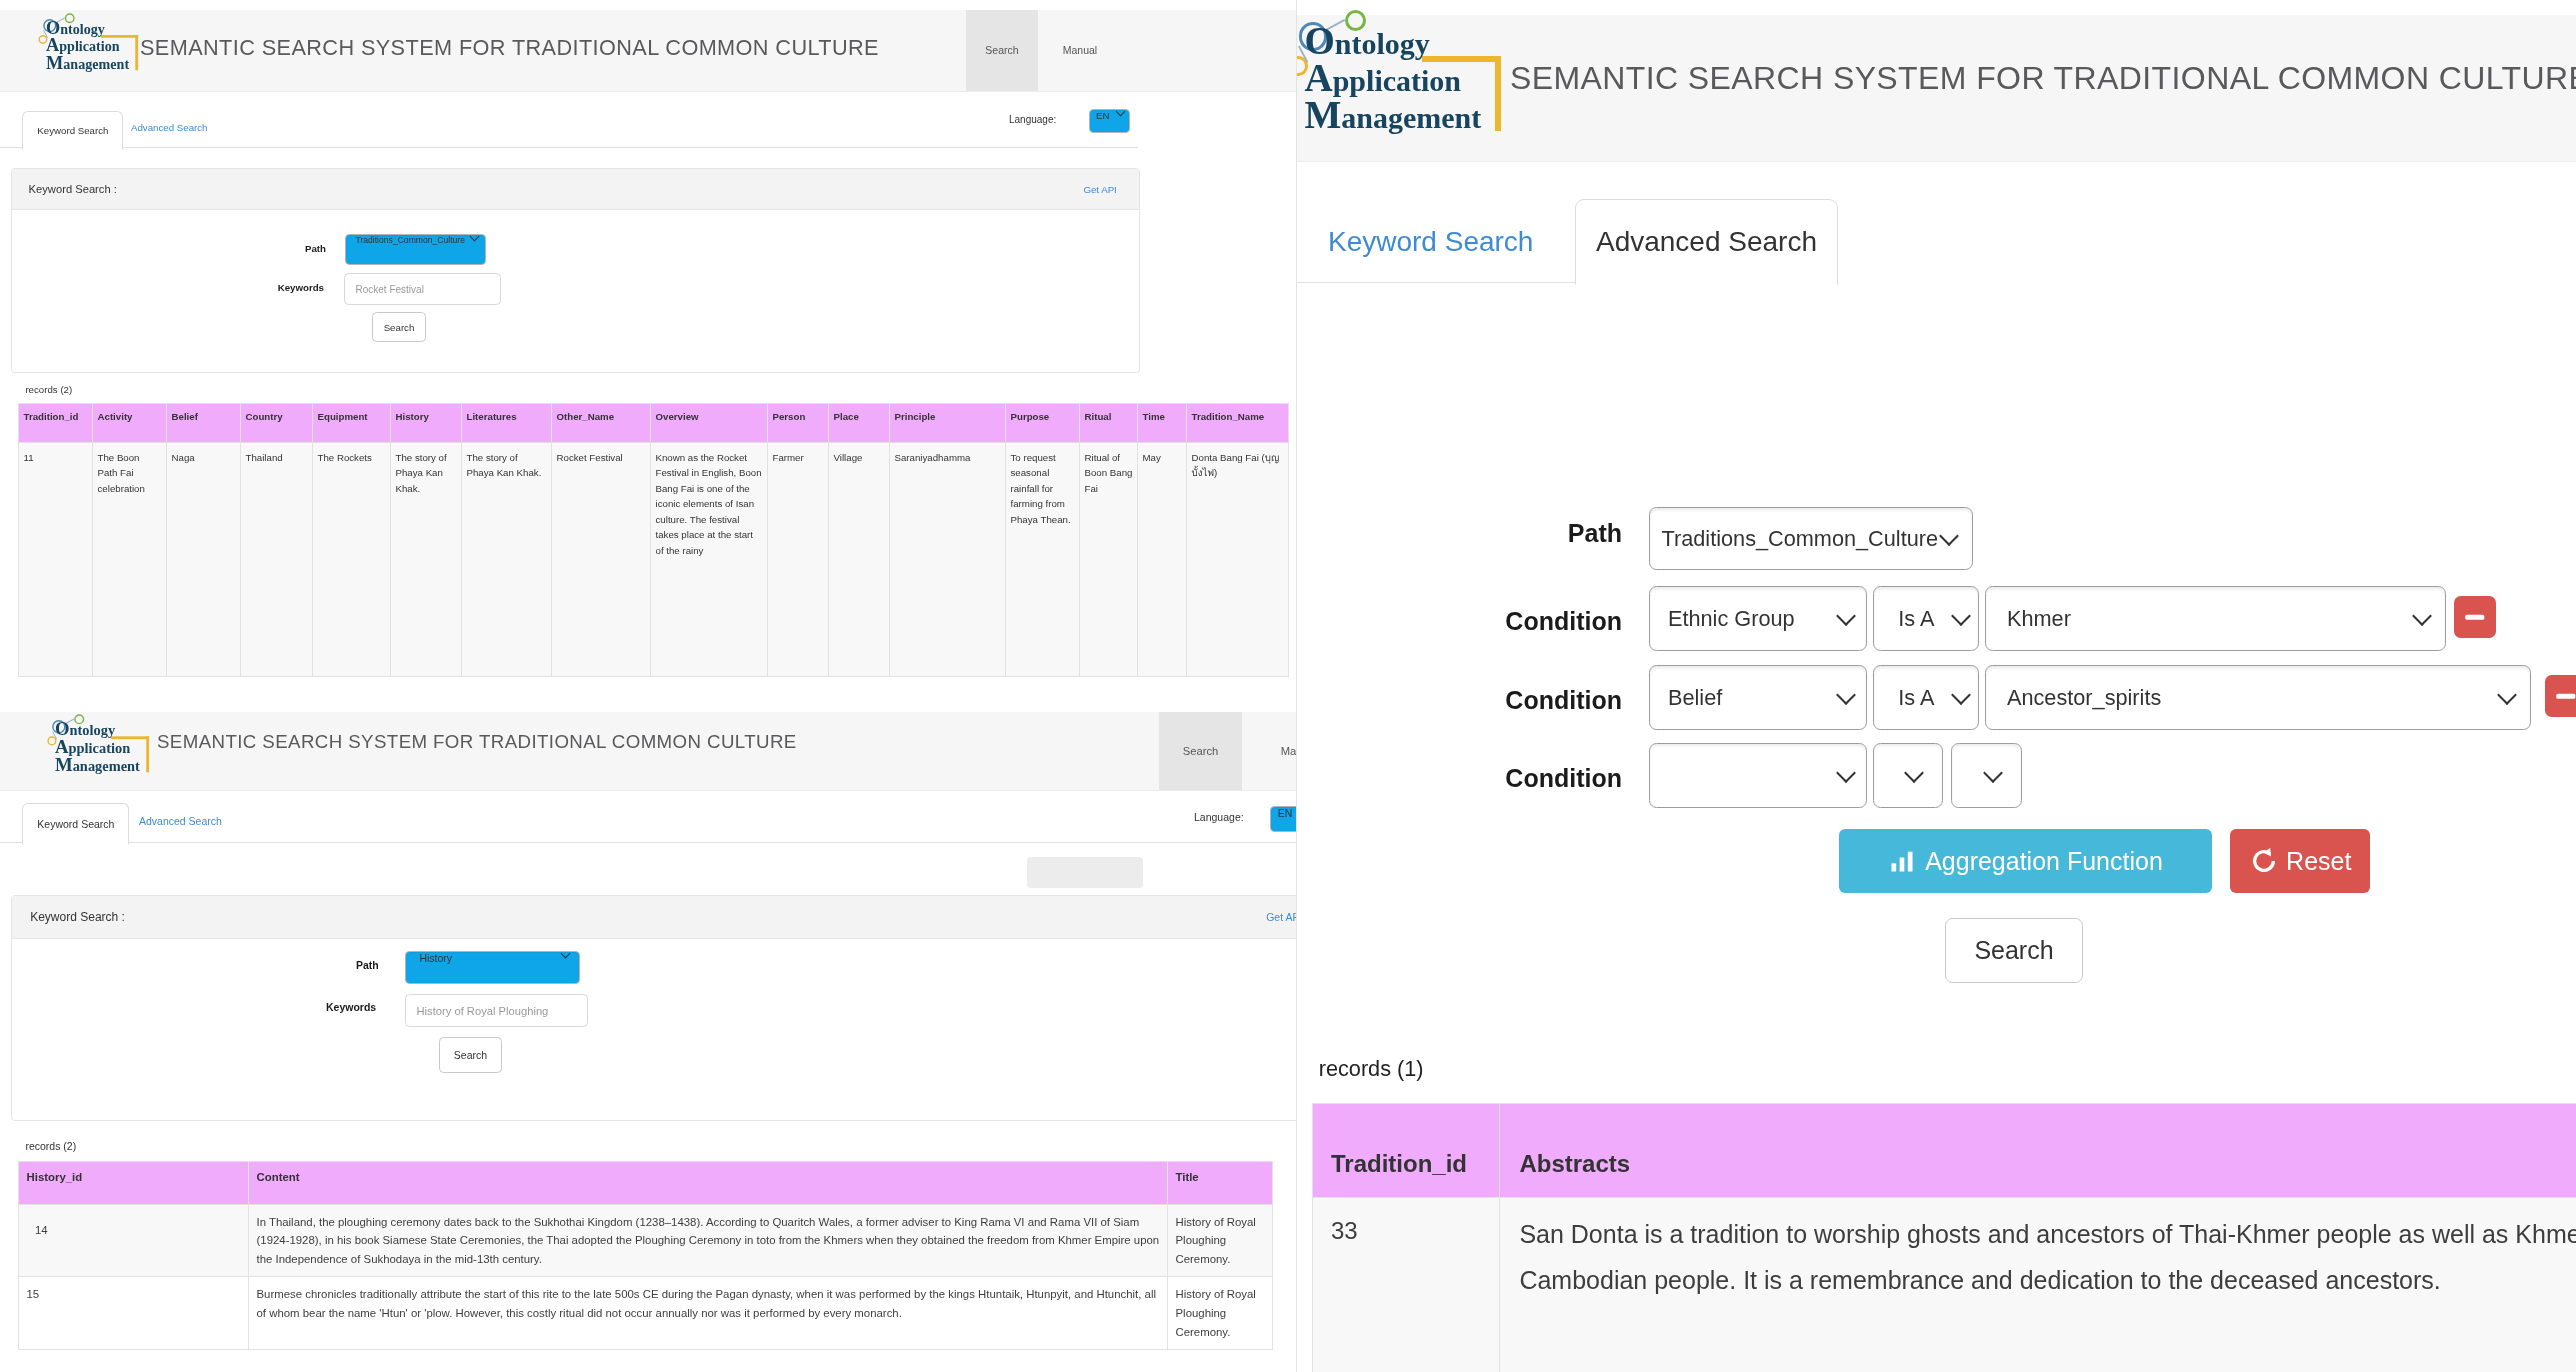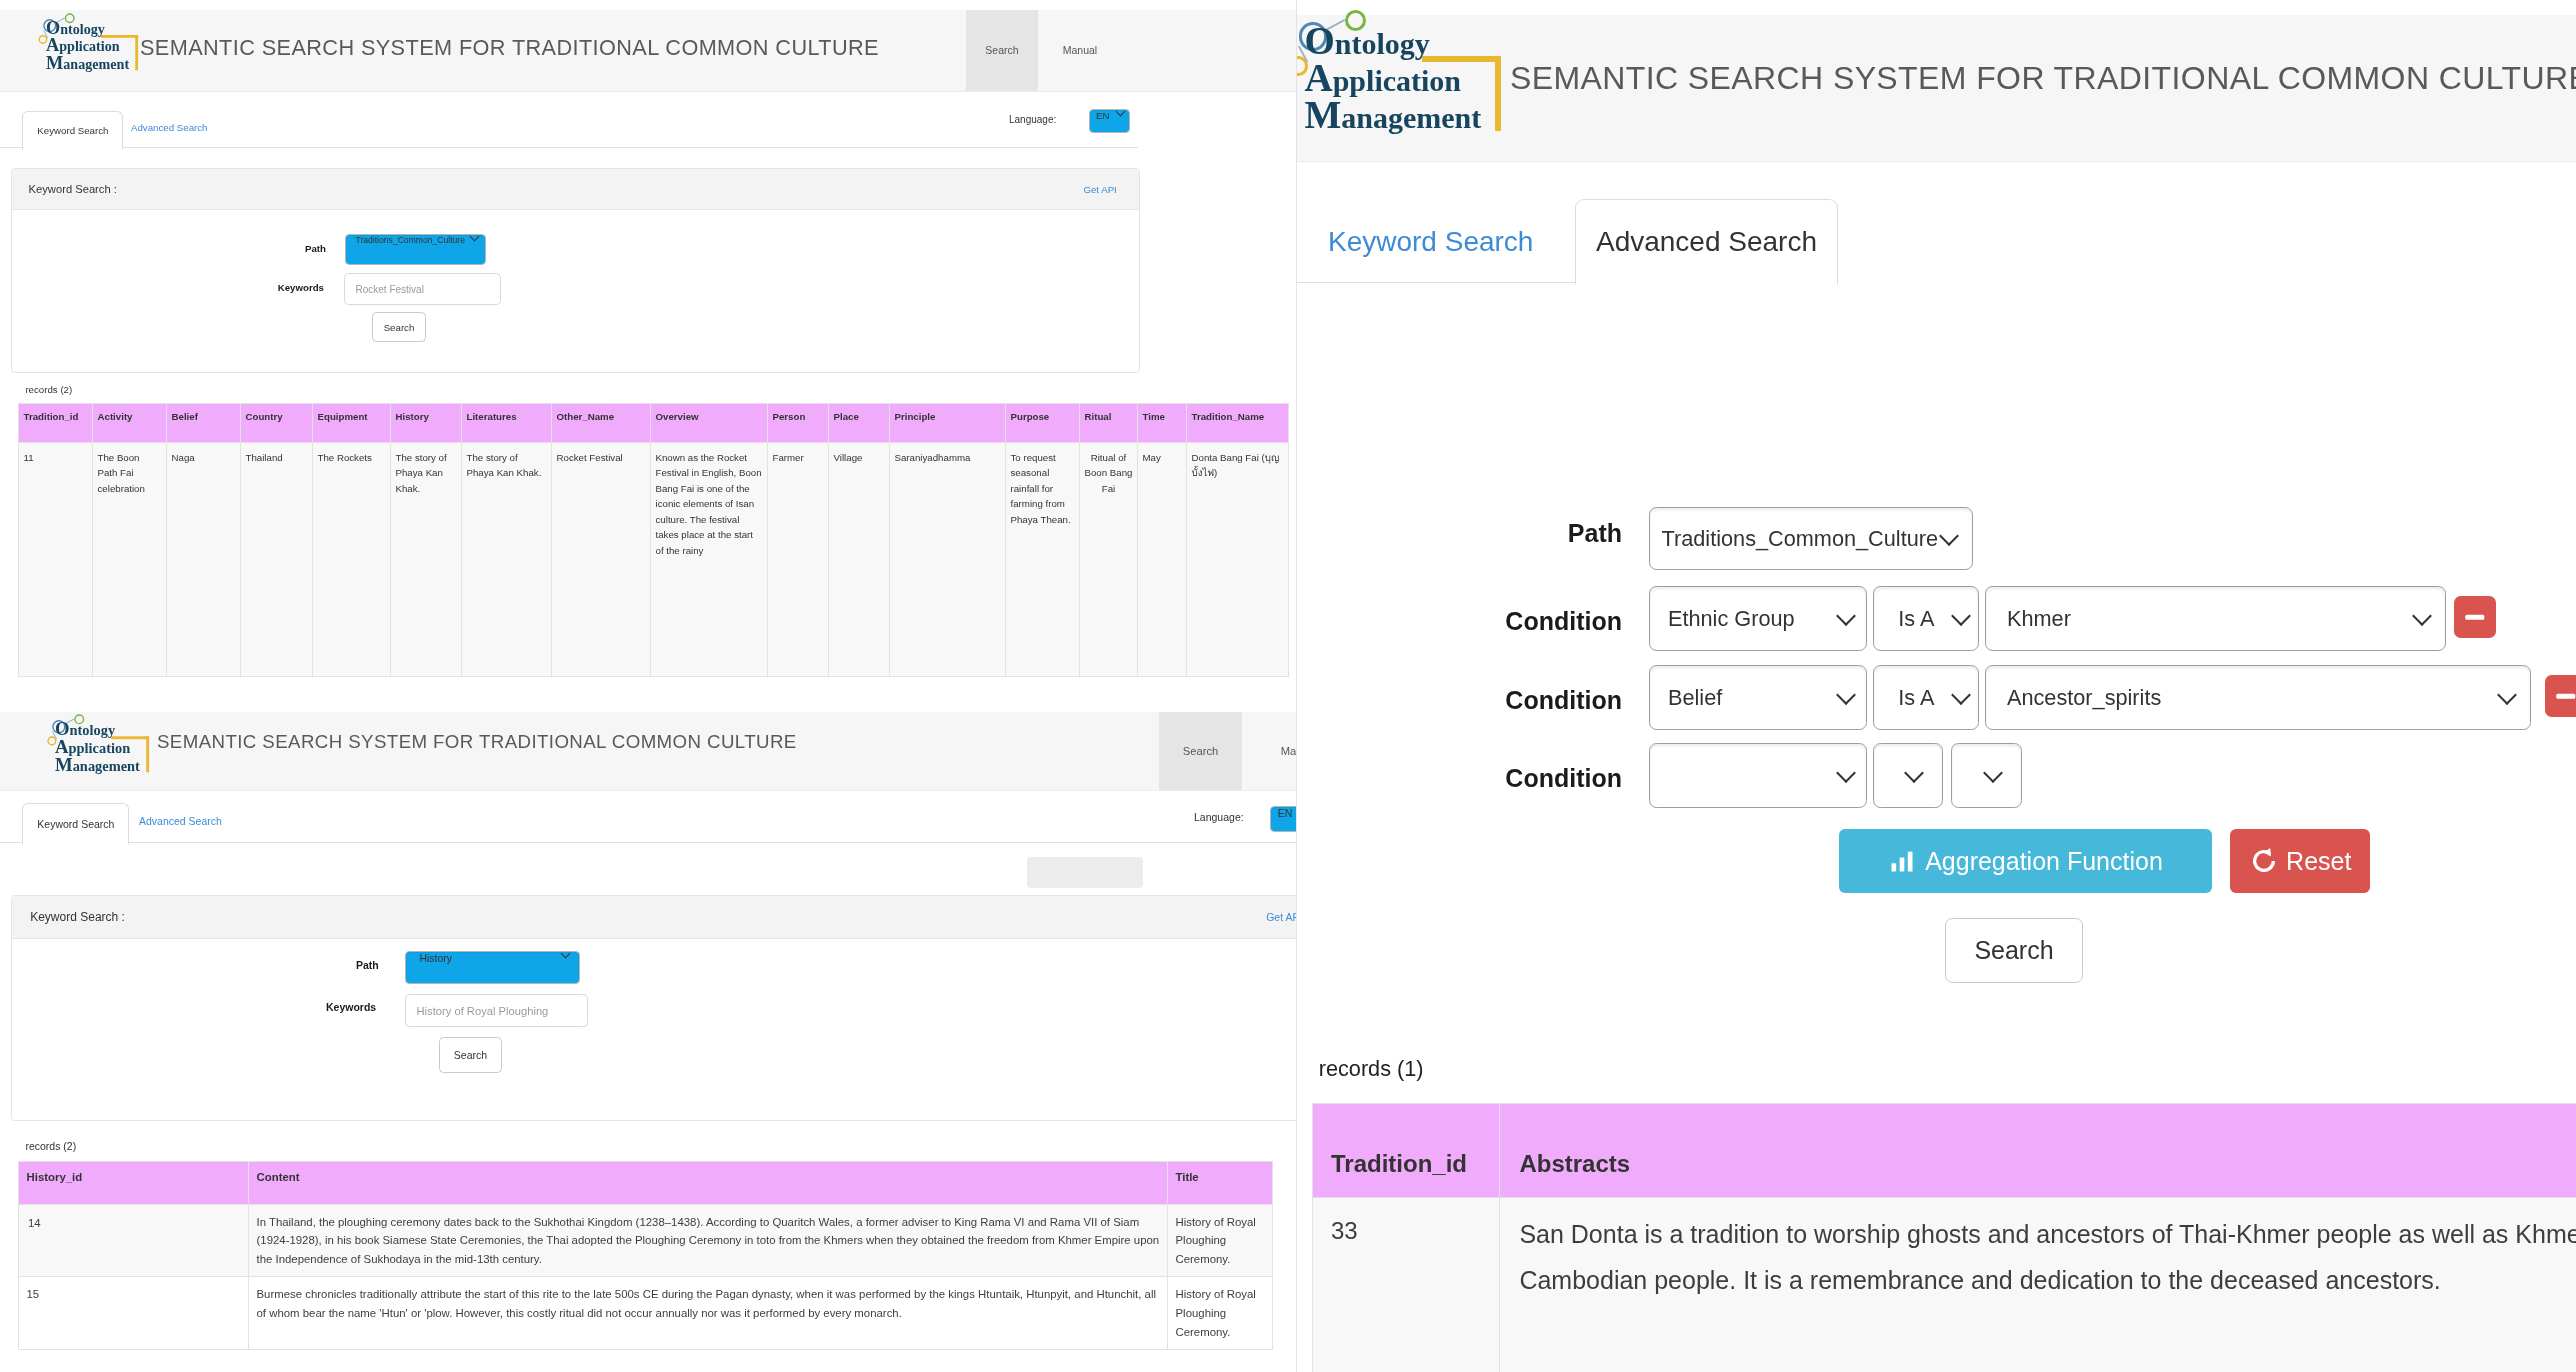--- a/index.html
+++ b/index.html
@@ -160,21 +160,21 @@
           <td style="padding:6.7px 4.5px;">Thailand</td>
           <td style="padding:6.7px 4.5px;">The Rockets</td>
           <td style="padding:6.7px 4.5px;">The story of Phaya Kan Khak.</td>
           <td style="padding:6.7px 4.5px;">The story of Phaya Kan Khak.</td>
           <td style="padding:6.7px 4.5px;">Rocket Festival</td>
           <td style="padding:6.7px 4.5px;margin-left:32px;">Known as the Rocket Festival in English, Boon Bang Fai is one of the iconic elements of Isan culture. The festival takes place at the start of the rainy</td>
           <td style="padding:6.7px 4.5px;">Farmer</td>
           <td style="padding:6.7px 4.5px;">Village</td>
           <td style="padding:6.7px 4.5px;">Saraniyadhamma</td>
           <td style="padding:6.7px 4.5px;">To request seasonal rainfall for farming from Phaya Thean.</td>
-          <td style="padding:6.7px 4.5px;text-align:center;">Ritual of Boon Bang Fai</td>
+          <td style="padding:6.7px 4.5px;">Ritual of Boon Bang Fai</td>
           <td style="padding:6.7px 4.5px;">May</td>
           <td style="padding:6.7px 4.5px;">Donta Bang Fai (บุญบั้งไฟ)</td>
         </tr>
       </tbody>
     </table>
   </section>
 
   <section class="panel pb">
     <div class="hdr" style="top:13.4px;height:78px;"></div>
     <div class="logo s48 ab" style="left:55px;top:21px;">
@@ -230,21 +230,21 @@
         </colgroup>
       <thead>
         <tr style="height:43px;">
           <th style="padding:9px 7.5px;">History_id</th>
           <th style="padding:9px 7.5px;">Content</th>
           <th style="padding:9px 7.5px;">Title</th>
         </tr>
       </thead>
       <tbody style="line-height:1.65;color:#3d3d3d;">
         <tr>
-          <td style="padding:9px;">14</td>
+          <td style="padding:16px;">14</td>
           <td style="padding:7.5px;">In Thailand, the ploughing ceremony dates back to the Sukhothai Kingdom (1238–1438). According to Quaritch Wales, a former adviser to King Rama VI and Rama VII of Siam (1924-1928), in his book Siamese State Ceremonies, the Thai adopted the Ploughing Ceremony in toto from the Khmers when they obtained the freedom from Khmer Empire upon the Independence of Sukhodaya in the mid-13th century.</td>
           <td style="padding:7.5px;">History of Royal Ploughing Ceremony.</td>
         </tr>
         <tr>
           <td style="padding:7.5px;">15</td>
           <td style="padding:7.5px;">Burmese chronicles traditionally attribute the start of this rite to the late 500s CE during the Pagan dynasty, when it was performed by the kings Htuntaik, Htunpyit, and Htunchit, all of whom bear the name 'Htun' or 'plow. However, this costly ritual did not occur annually nor was it performed by every monarch.</td>
           <td style="padding:7.5px;">History of Royal Ploughing Ceremony.</td>
         </tr>
       </tbody>
     </table>

